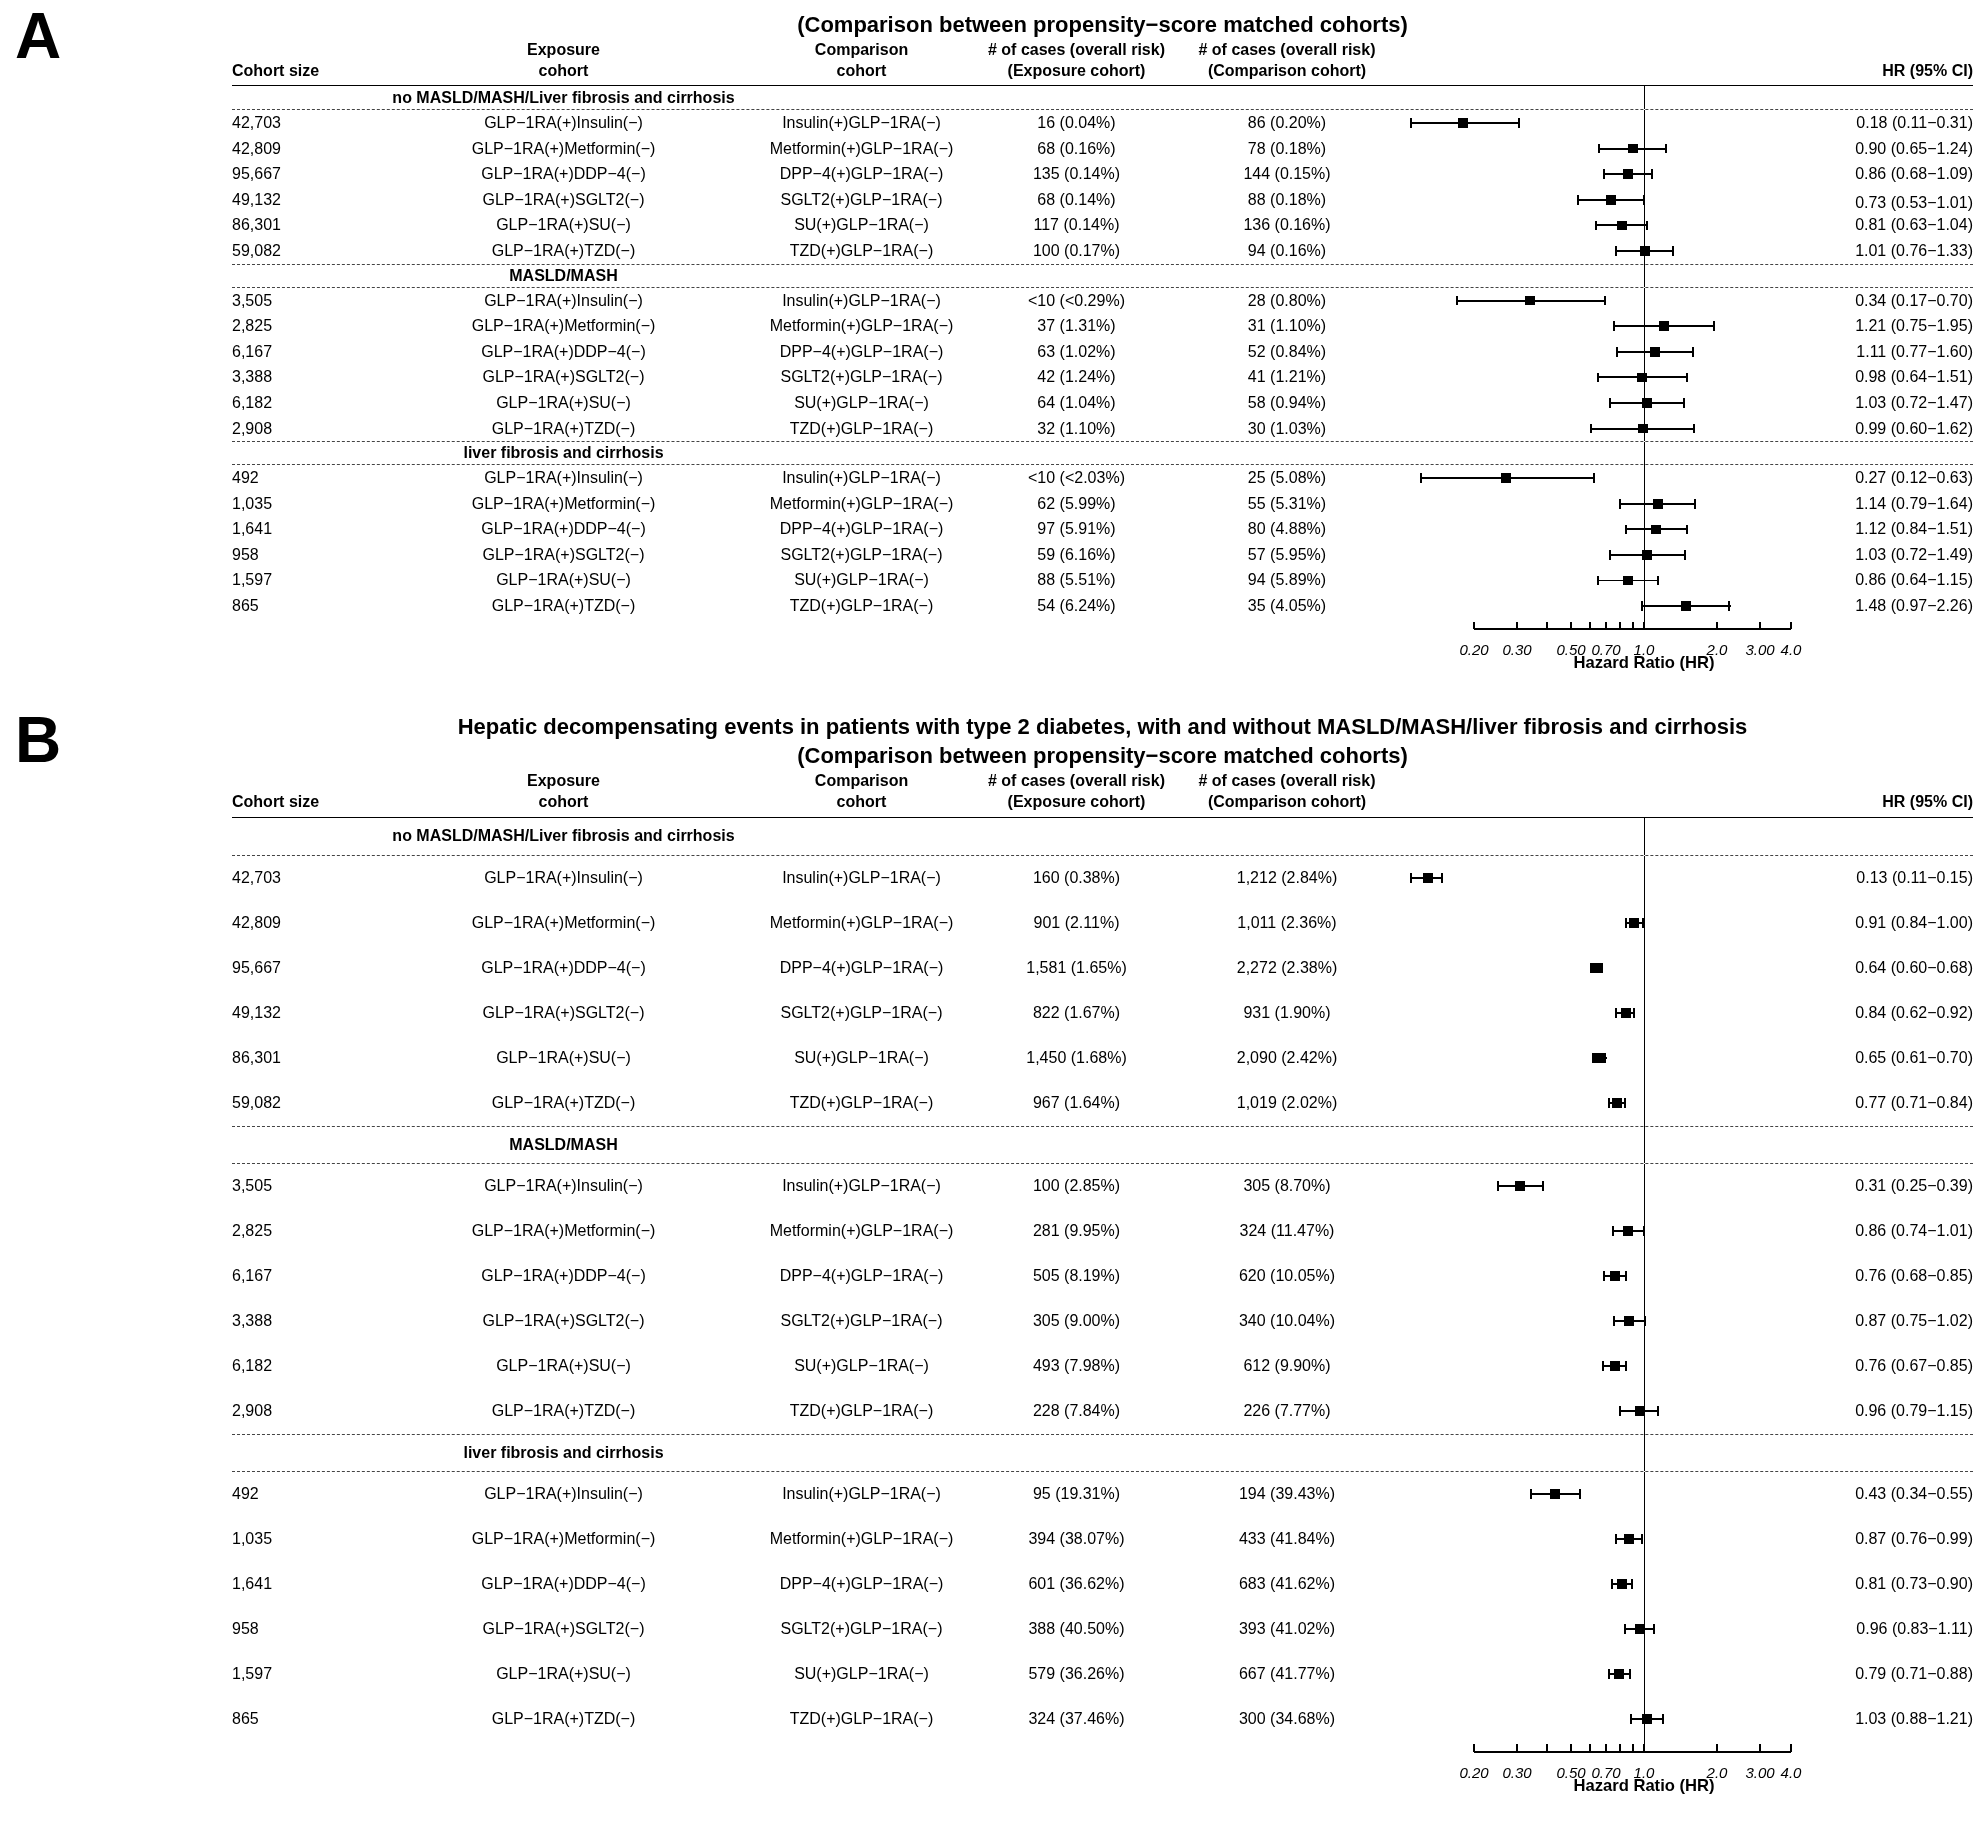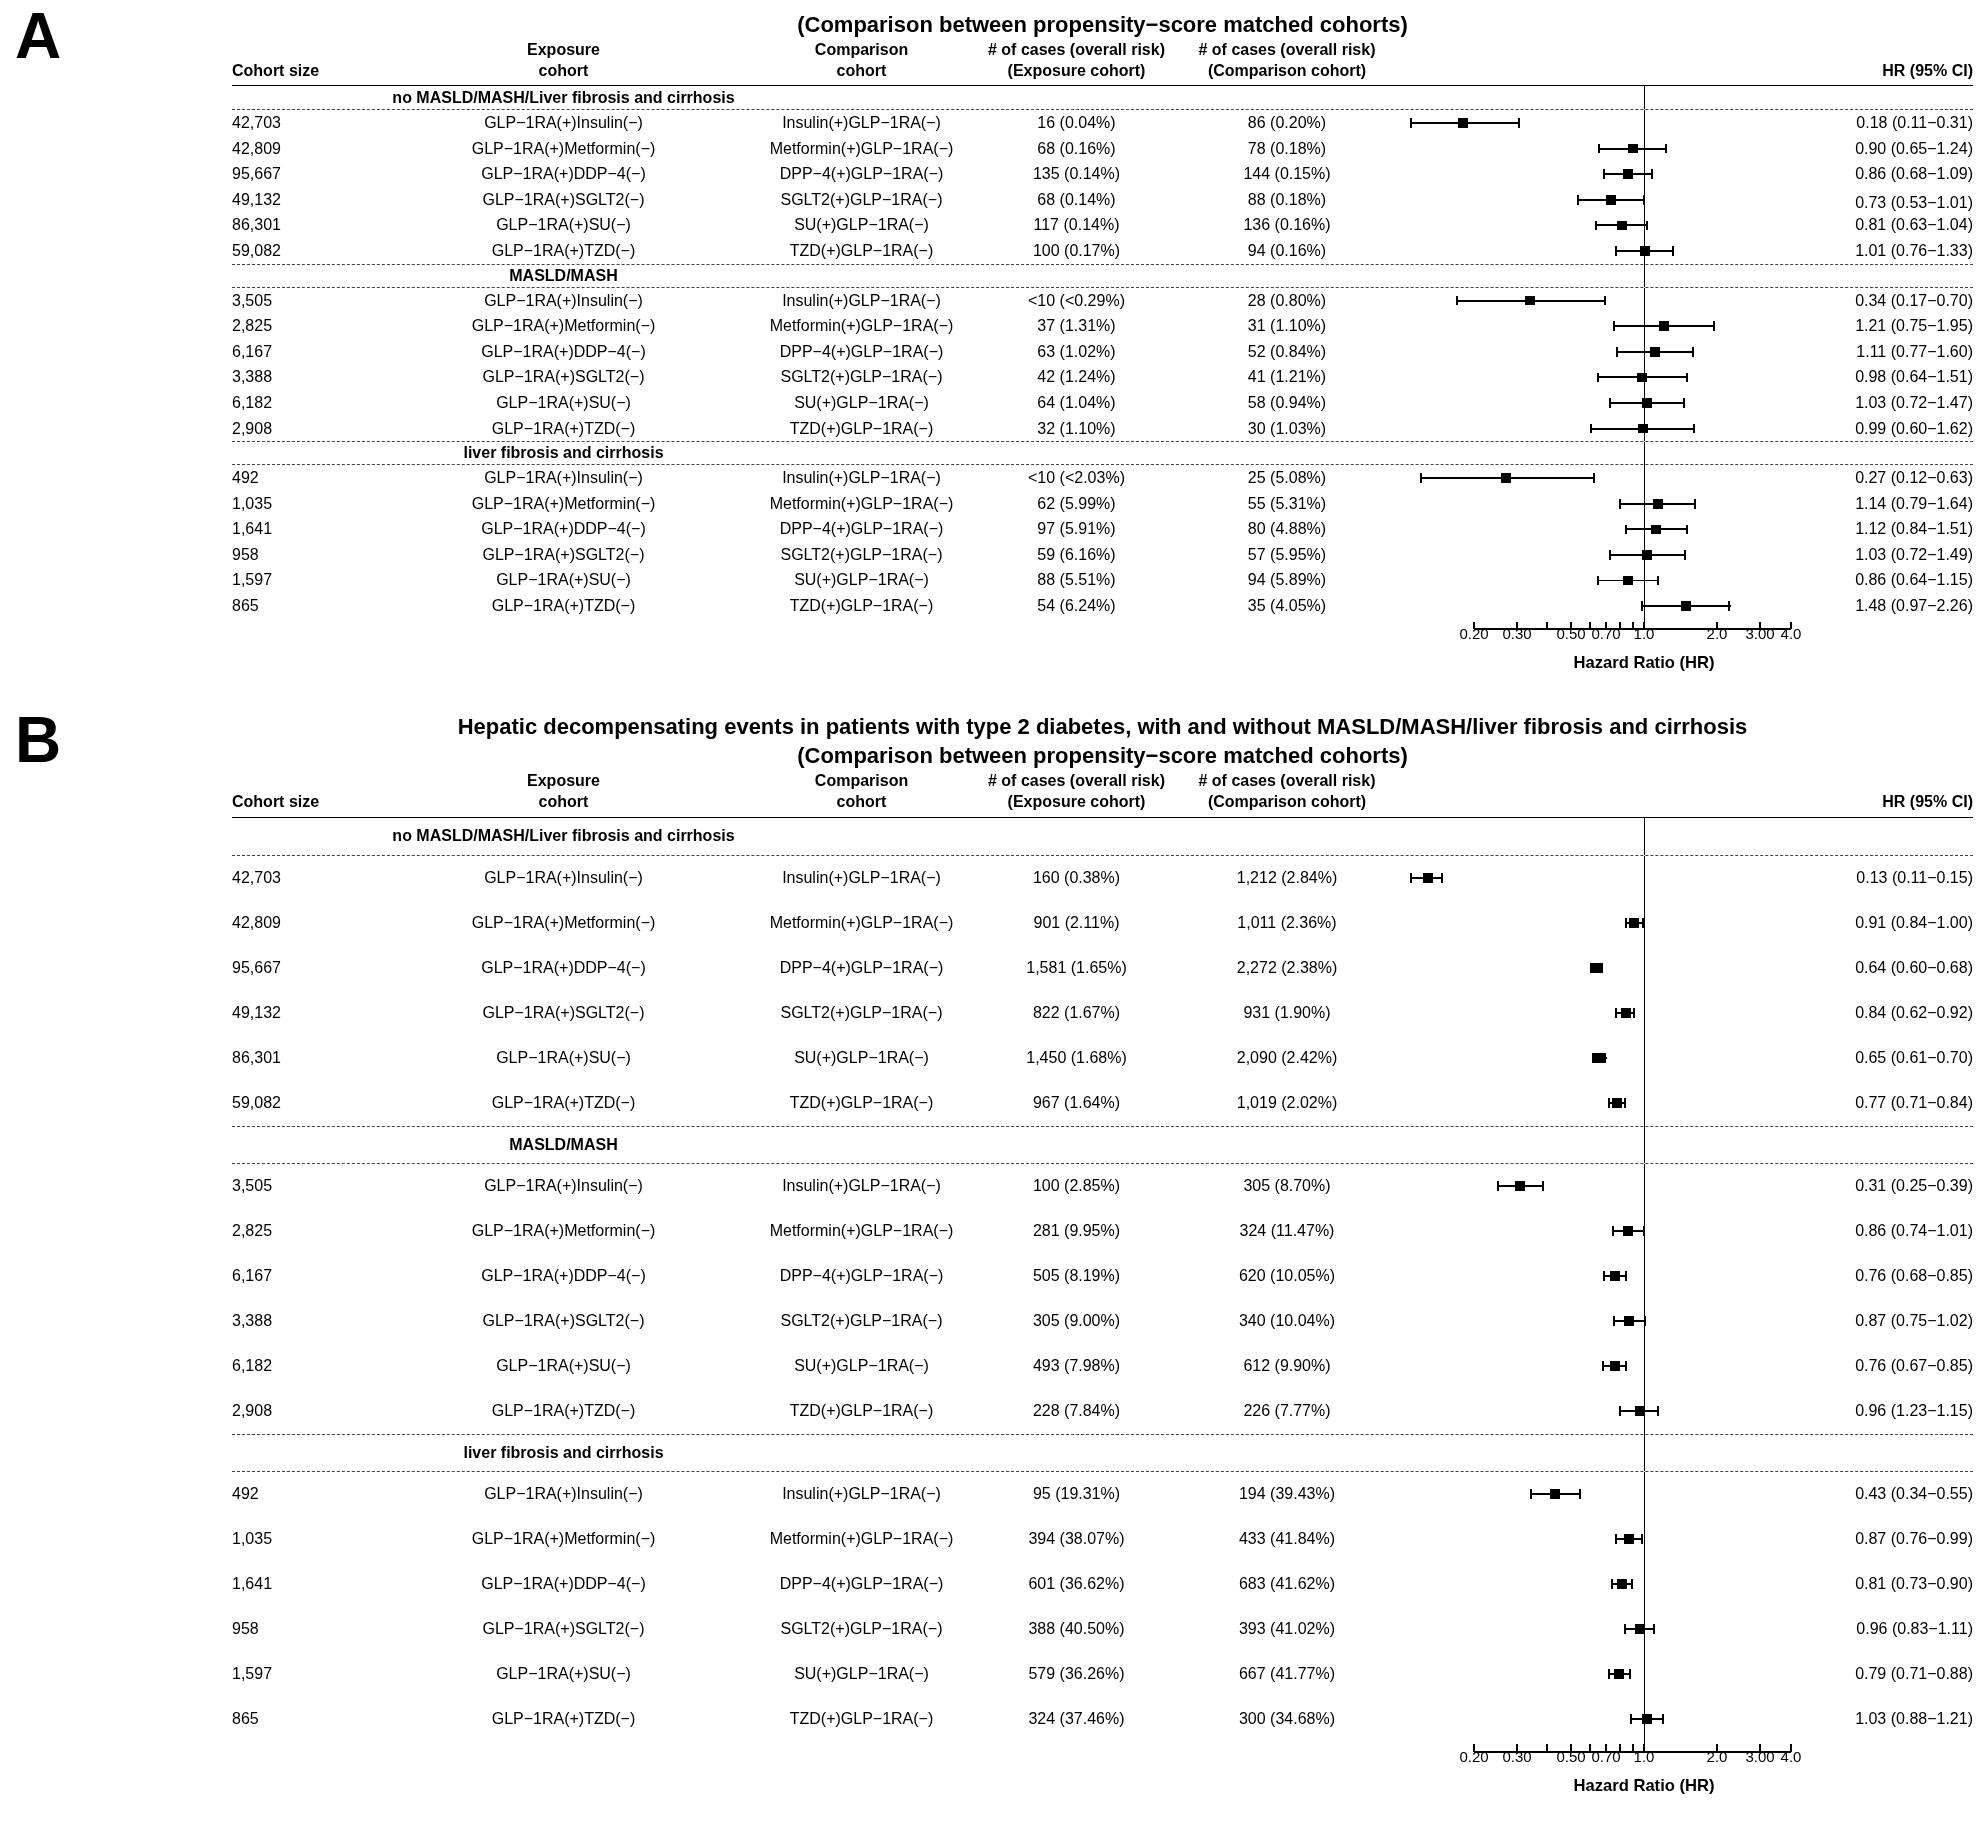--- a/index.html
+++ b/index.html
@@ -52,22 +52,22 @@
   .cap { position: absolute; top: 50%; width: 1.9px; height: 9.5px; margin-top: -4.7px; background: #000; }
   .marker { position: absolute; top: 50%; width: 9.5px; height: 9.5px; margin-top: -4.7px; background: #000; }
   .axisrow { position: relative; }
   .panel-a .axisrow { height: 59px; }
   .panel-b .axisrow { height: 68px; }
   .axisholder { position: absolute; top: 0; height: 100%; }
   .refstub { position: absolute; left: 248px; top: 0; height: 10.4px; width: 0.9px; background: #000; }
   .axisline { position: absolute; top: 9.5px; height: 1.9px; background: #000; }
   .tick { position: absolute; top: 2.8px; height: 7.6px; width: 1.4px; margin-left: -0.9px; background: #000; }
   .ticklabel {
-    position: absolute; top: 6px; transform: translateX(-50%);
-    font-size: 15px; white-space: nowrap;
+    position: absolute; top: 22px; transform: translateX(-50%);
+    font-size: 15px; white-space: nowrap; font-style: italic;
   }
   .axistitle {
     position: absolute; top: 34px; transform: translateX(-50%);
     font-size: 16.6px; font-weight: bold; white-space: nowrap;
   }
 </style>
 </head>
 <body>
 
 <main id="figure-root">
@@ -645,21 +645,21 @@
           <div class="cell center" style="width: 227px;">TZD(+)GLP−1RA(−)</div>
           <div class="cell center" style="width: 203px;">228 (7.84%)</div>
           <div class="cell center" style="width: 218px;">226 (7.77%)</div>
           <div class="cell left plot" style="width: 435px;">
             <div class="refline"></div>
             <div class="ci" style="left: 223px; width: 40px;"></div>
             <div class="cap" style="left: 223px;"></div>
             <div class="cap" style="left: 261px;"></div>
             <div class="marker" style="left: 239px;"></div>
           </div>
-          <div class="cell right" style="width: 142px;">0.96 (1.23−1.15)</div>
+          <div class="cell right" style="width: 142px;">0.96 (0.79−1.15)</div>
         </div>
         <div class="srow mid">
           <div class="cell left" style="width: 147px;"></div>
           <div class="cell center section-label" style="width: 369px;">liver fibrosis and cirrhosis</div>
           <div class="cell left" style="width: 648px;"></div>
           <div class="cell left plot" style="width: 435px;">
             <div class="refline"></div>
           </div>
           <div class="cell right" style="width: 142px;"></div>
         </div>

